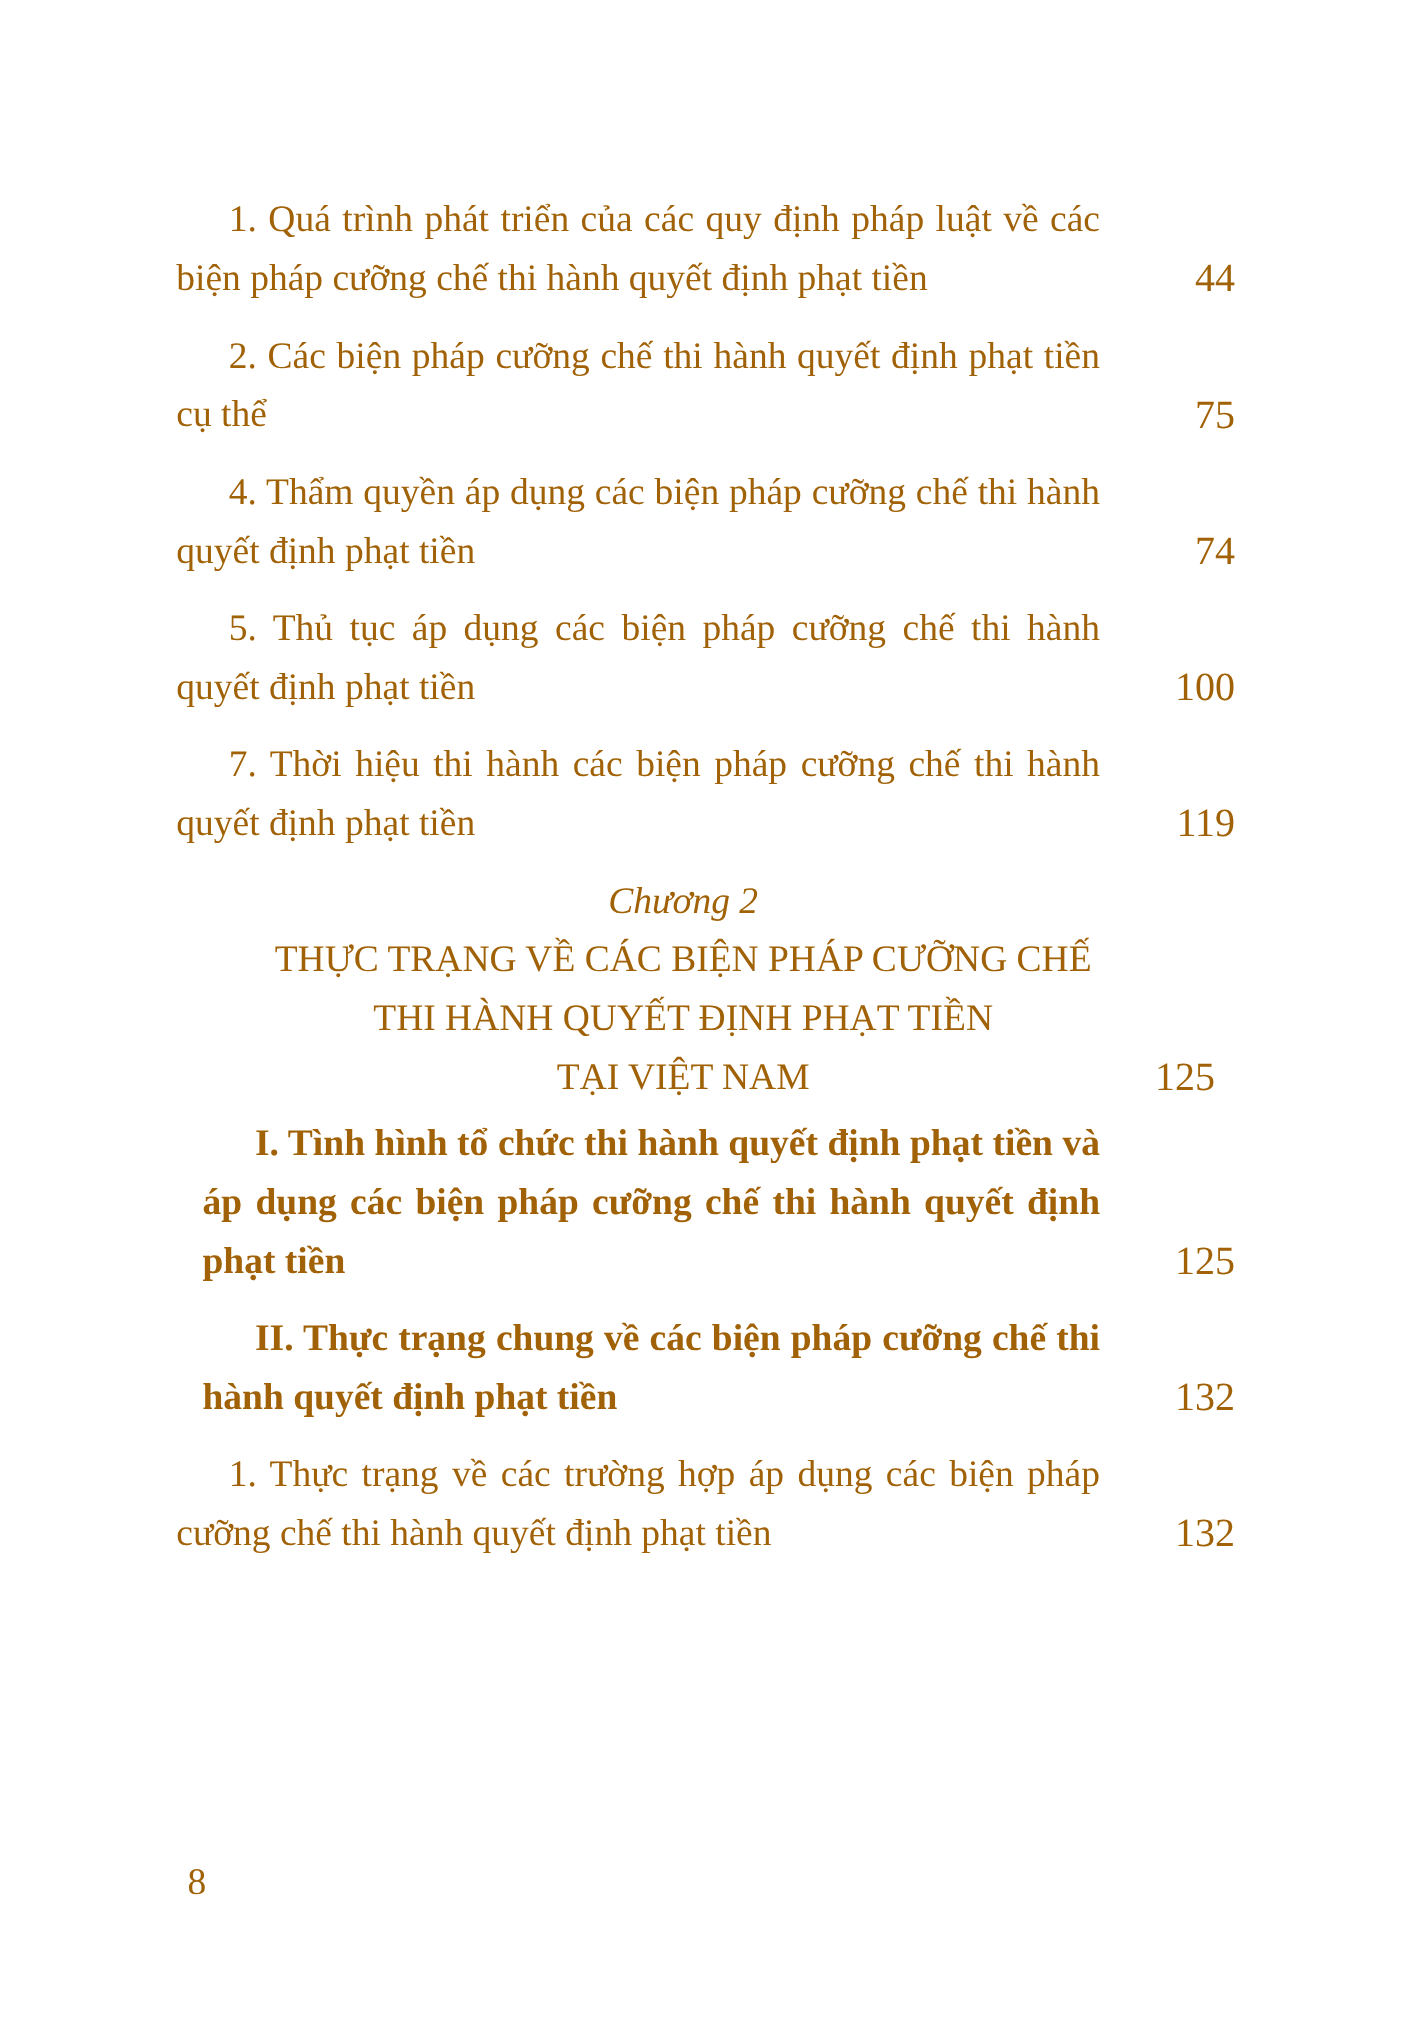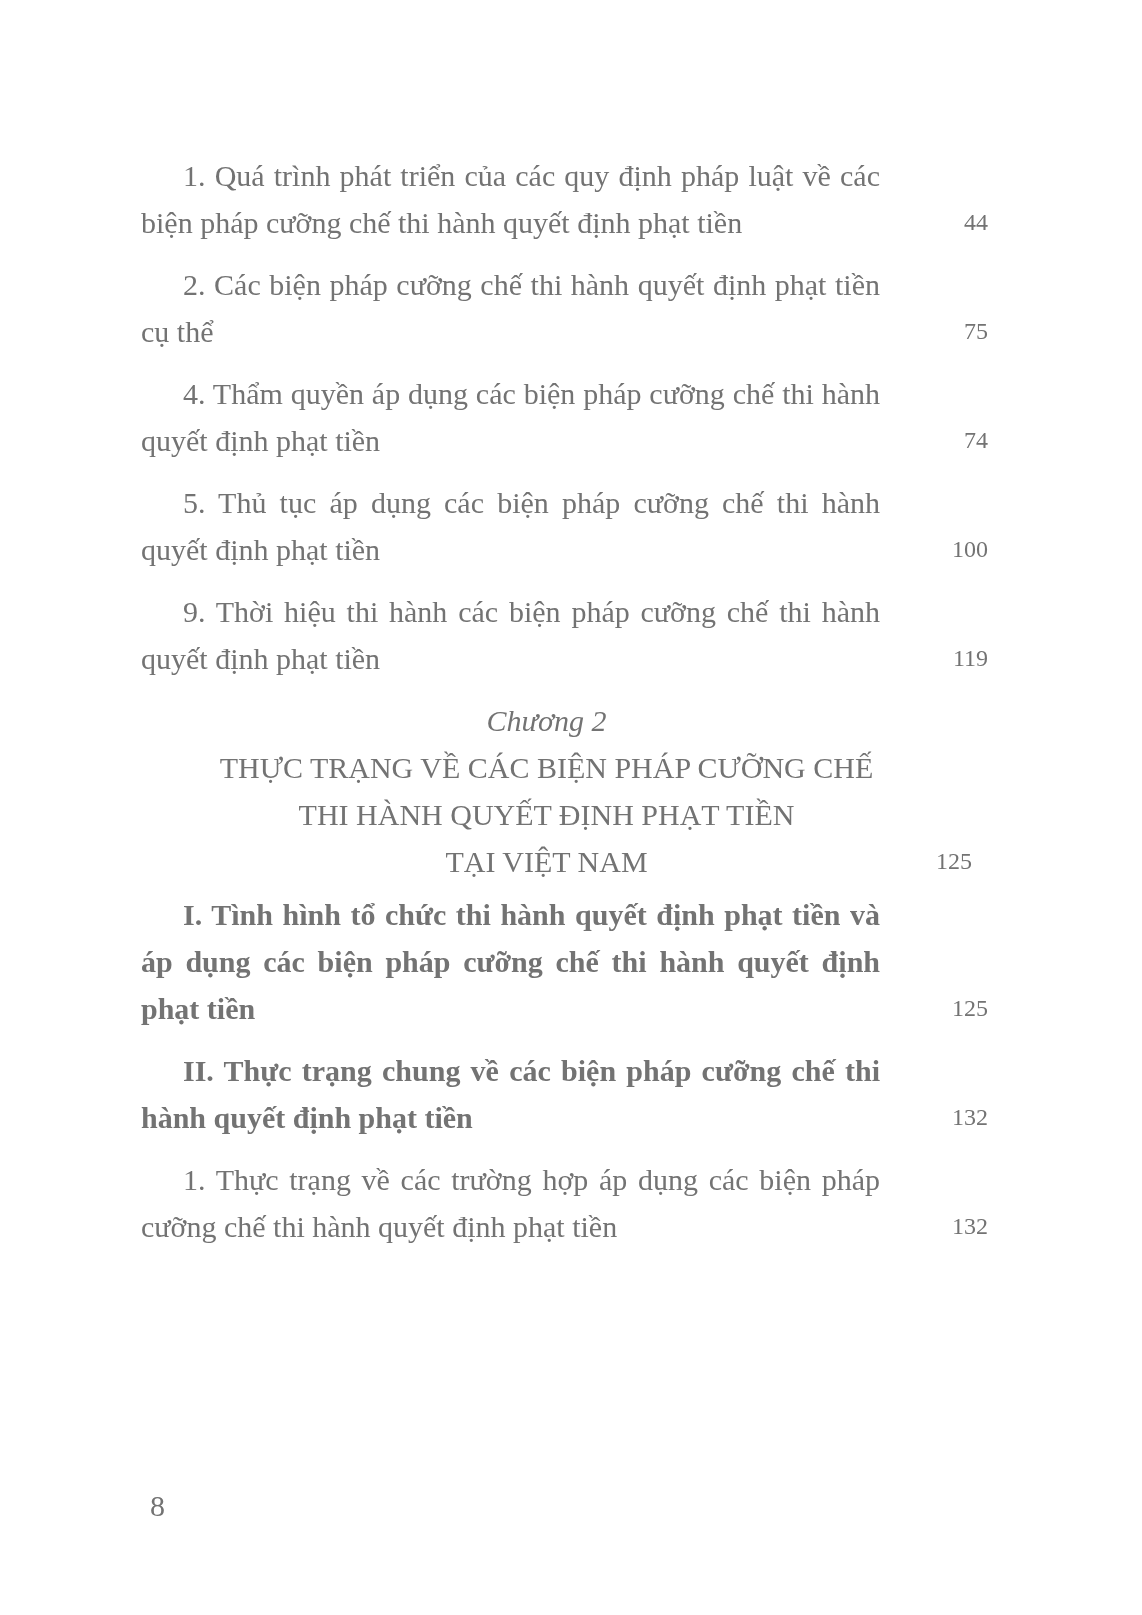--- a/index.html
+++ b/index.html
@@ -3,21 +3,21 @@
 <meta charset="utf-8">
 <style>
   html, body { margin: 0; padding: 0; }
   body { background: #ffffff; }
 
   .page {
     position: relative;
     width: 1142px;
     height: 1615px;
     background: #ffffff;
-    color: #737373;
+    color: #a16207;
     font-family: "Liberation Serif", "DejaVu Serif", serif;
     overflow: hidden;
   }
 
   .content {
     position: absolute;
     left: 141px;
     top: 152px;
     width: 847px;
   }
@@ -29,28 +29,28 @@
     line-height: 47px;
   }
 
   .entry .txt {
     display: block;
     text-align: justify;
     text-indent: 42px;
     padding-right: 108px;
   }
 
-  .entry.bold .txt { font-weight: bold; }
+  .entry.bold .txt { font-weight: bold; margin-left: 21px; }
 
   .entry .pg,
   .chapter .pg {
     position: absolute;
     right: 0;
     bottom: 0;
-    font-size: 24px;
+    font-size: 32px;
     line-height: 47px;
     white-space: nowrap;
   }
 
   .chapter {
     position: relative;
     margin: 2px 16px 6px 0;
     font-size: 30px;
     line-height: 47px;
     text-align: center;
@@ -89,21 +89,21 @@
       <span class="pg">74</span>
     </div>
 
     <div class="entry">
       <span class="txt">5. Thủ tục áp dụng các biện pháp cưỡng chế thi hành quyết định phạt tiền</span>
       <span class="pg">100</span>
     </div>
 
 
     <div class="entry">
-      <span class="txt">9. Thời hiệu thi hành các biện pháp cưỡng chế thi hành quyết định phạt tiền</span>
+      <span class="txt">7. Thời hiệu thi hành các biện pháp cưỡng chế thi hành quyết định phạt tiền</span>
       <span class="pg">119</span>
     </div>
 
     <div class="chapter">
       <div class="chap-label">Chương 2</div>
       <div class="chap-line">THỰC TRẠNG VỀ CÁC BIỆN PHÁP CƯỠNG CHẾ</div>
       <div class="chap-line">THI HÀNH QUYẾT ĐỊNH PHẠT TIỀN</div>
       <div class="chap-line">TẠI VIỆT NAM</div>
       <span class="pg">125</span>
     </div>

